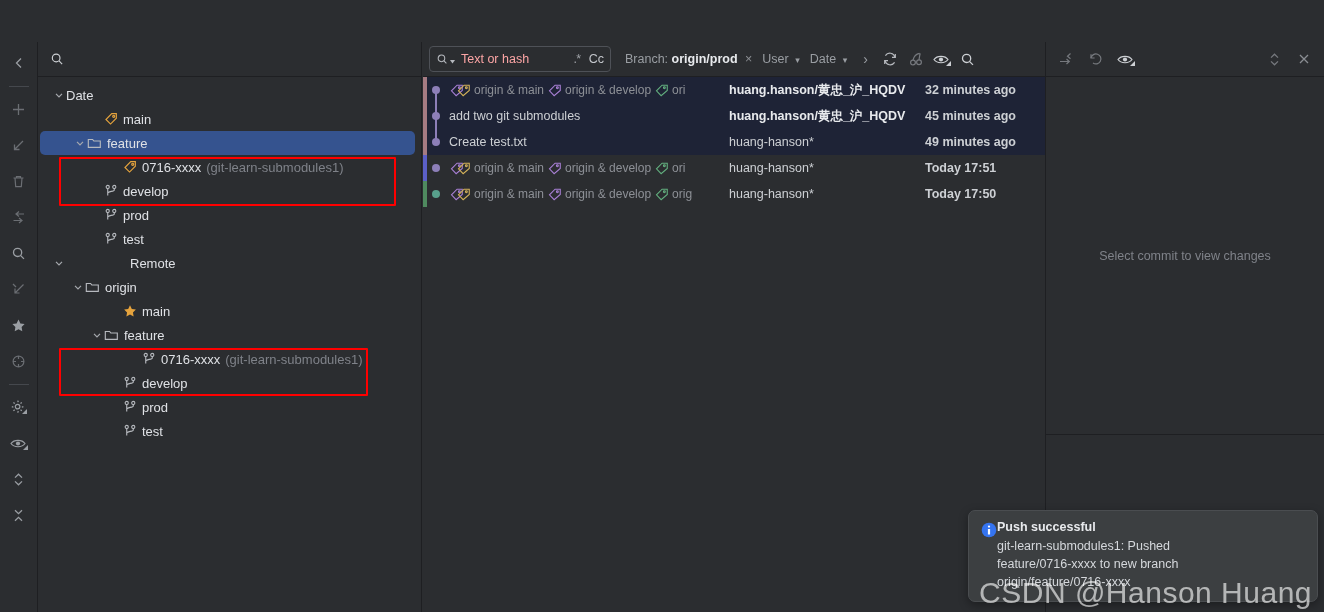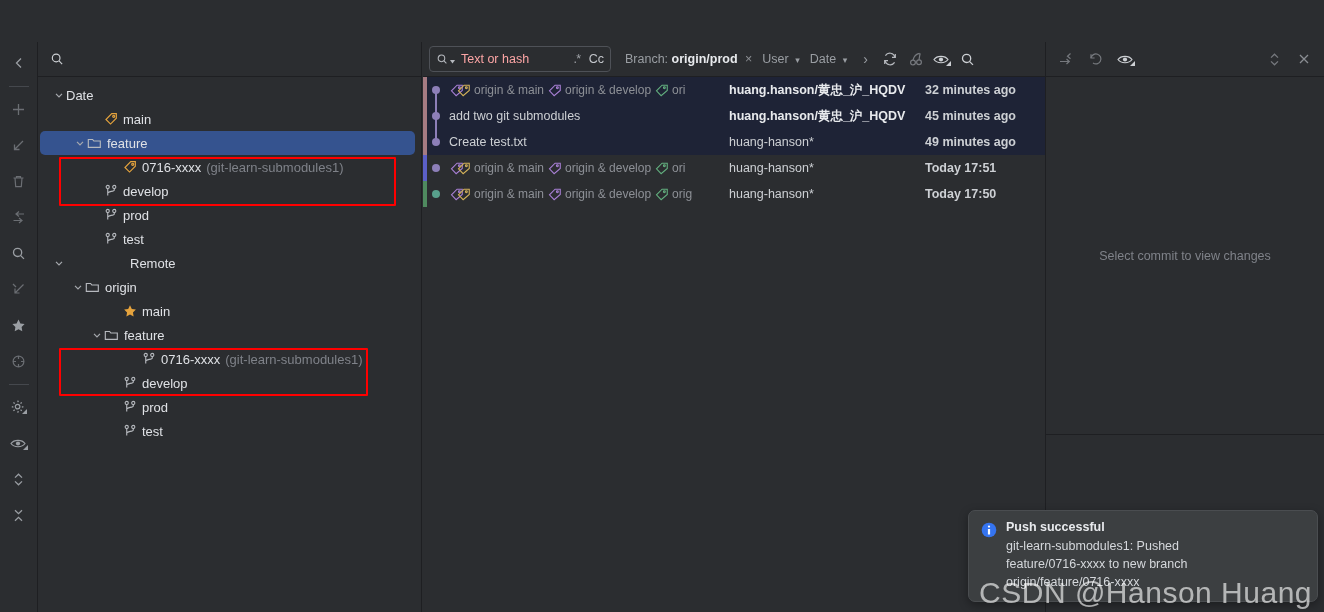--- a/index.html
+++ b/index.html
@@ -170,21 +170,21 @@
   .rbot {
     height: 176px; display: flex; align-items: center; justify-content: center;
     color: #7f8289; font-size: 12.5px;
   }
 
   
   .notif {
     position: absolute; left: 968px; top: 510px; width: 350px; height: 92px;
     background: #3c3f41; border: 1px solid #4a4d50; border-radius: 7px;
     padding: 9px 12px 9px 12px;
-    display: flex; gap: 9px;
+    display: flex; 
     box-shadow: 0 3px 10px rgba(0,0,0,0.35);
   }
   .notif .ibadge { flex: 0 0 16px; margin-top: 2px; }
   .notif .ntitle { font-size: 12.5px; font-weight: bold; color: #e8eaed; margin-bottom: 3px; }
   .notif .nbody { font-size: 12.5px; color: #d5d8dc; line-height: 1.45; }
 
   .watermark {
     position: absolute; right: 12px; bottom: 2px;
     font-size: 30px; color: rgba(255,255,255,0.62);
     font-family: "Liberation Sans", sans-serif; letter-spacing: 0.5px;

